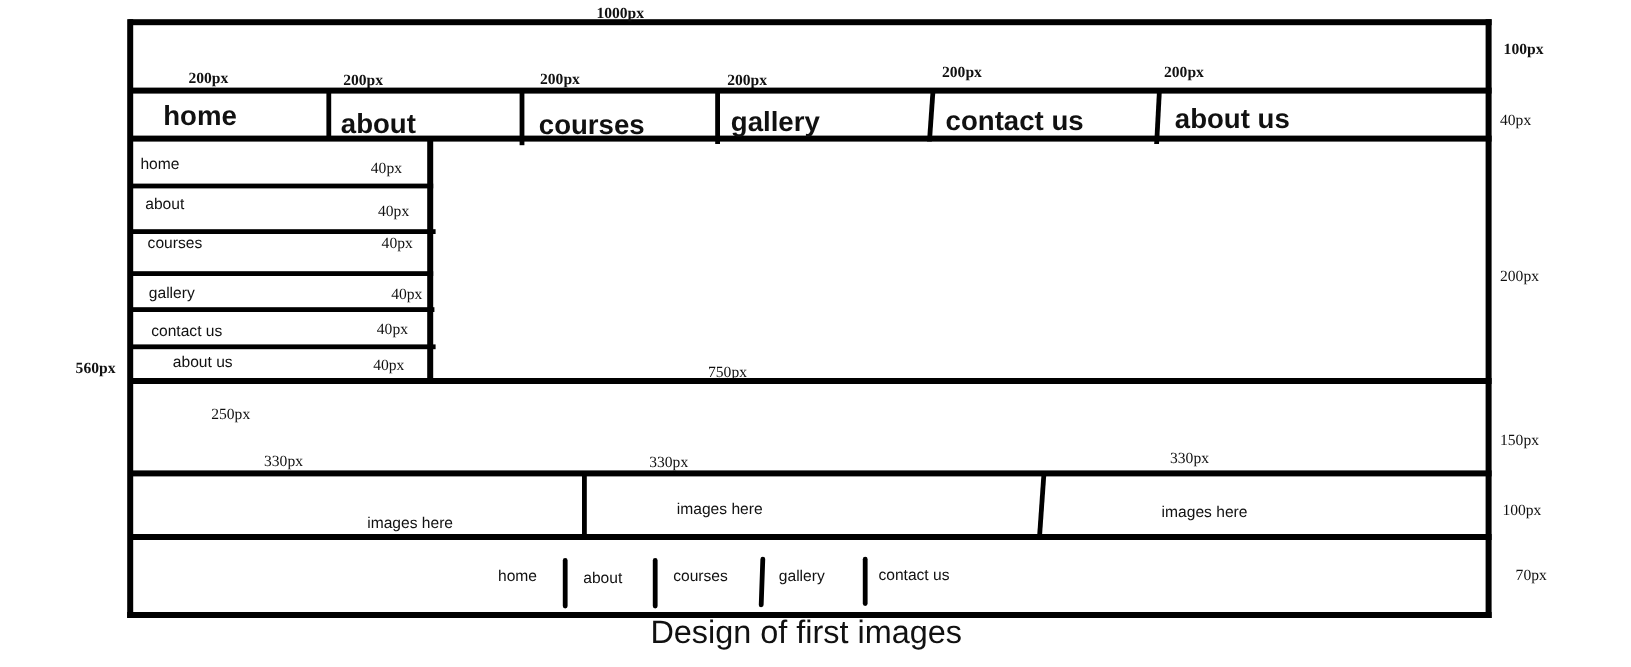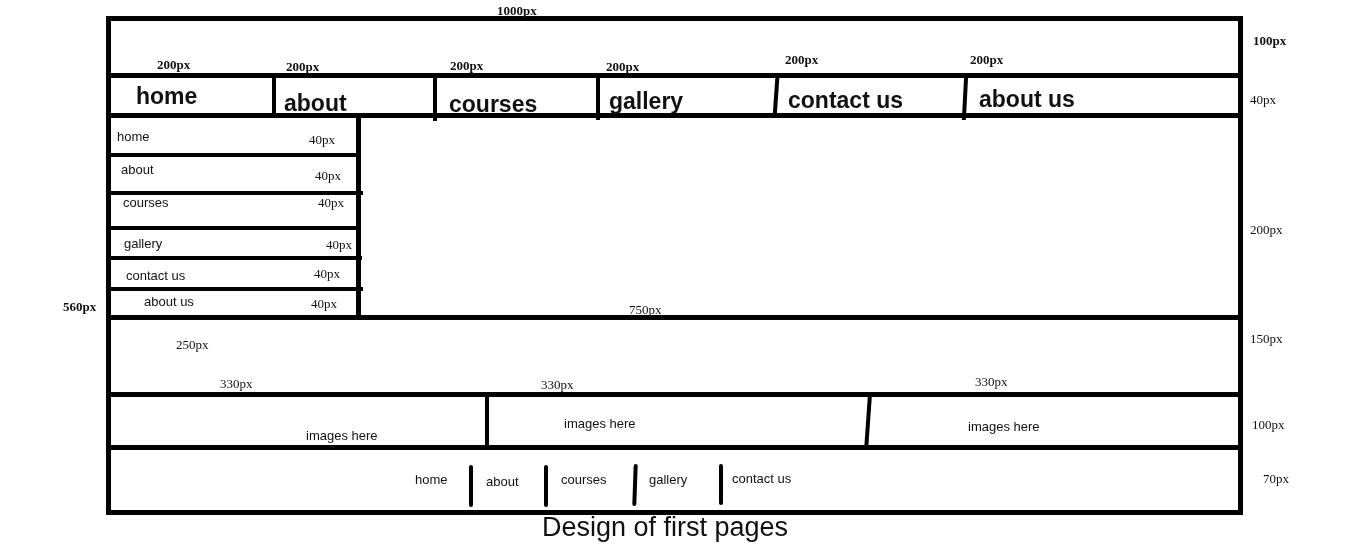--- a/index.html
+++ b/index.html
@@ -69,26 +69,26 @@
 
 <div class="dim" style="left:309px;top:133px;">40px</div>
 <div class="dim" style="left:315px;top:169px;">40px</div>
 <div class="dim" style="left:318px;top:196px;">40px</div>
 <div class="dim" style="left:326px;top:238px;">40px</div>
 <div class="dim" style="left:314px;top:267px;">40px</div>
 <div class="dim" style="left:311px;top:297px;">40px</div>
 
 <div class="abs" style="left:361px;top:118px;width:877px;height:198px;"></div>
 <div class="dim" style="left:1250px;top:223px;">200px</div>
-<div class="dim" style="left:590px;top:303px;margin-left:39px;">750px</div>
+<div class="dim" style="left:590px;top:303px;">750px</div>
 <div class="line" style="left:107px;top:315px;width:1136px;height:5px;"></div>
 
 <div class="abs" style="left:111px;top:320px;width:1127px;height:72px;"></div>
 <div class="dim" style="left:176px;top:323px;margin-top:15px;">250px</div>
-<div class="dim" style="left:1250px;top:332px;">150px</div>
+<div class="dim" style="left:1250px;top:360px;">150px</div>
 
 <div class="dim" style="left:220px;top:377px;">330px</div>
 <div class="dim" style="left:541px;top:378px;">330px</div>
 <div class="dim" style="left:975px;top:375px;">330px</div>
 
 <div class="line" style="left:107px;top:392px;width:1136px;height:5px;"></div>
 <div class="line" style="left:107px;top:445px;width:1136px;height:5px;"></div>
 <div class="line" style="left:485px;top:395px;width:4px;height:55px;"></div>
 <div class="line" style="left:866px;top:395px;width:4px;height:55px;transform:skewX(-4deg);"></div>
 
@@ -102,13 +102,13 @@
 <div class="foot-label" style="left:486px;top:475px;">about</div>
 <div class="line" style="left:544px;top:465px;width:4px;height:42px;border-radius:2px;"></div>
 <div class="foot-label" style="left:561px;top:473px;">courses</div>
 <div class="line" style="left:633px;top:464px;width:4px;height:42px;border-radius:2px;transform:skewX(-2deg);"></div>
 <div class="foot-label" style="left:649px;top:473px;">gallery</div>
 <div class="line" style="left:719px;top:464px;width:4px;height:41px;border-radius:2px;"></div>
 <div class="foot-label" style="left:732px;top:472px;">contact us</div>
 
 <div class="dim" style="left:1263px;top:472px;">70px</div>
 
-<div class="caption" style="left:542px;top:514px;">Design of first pages</div>
+<div class="caption" style="left:542px;top:514px;">Design of first images</div>
 
 </body></html>

